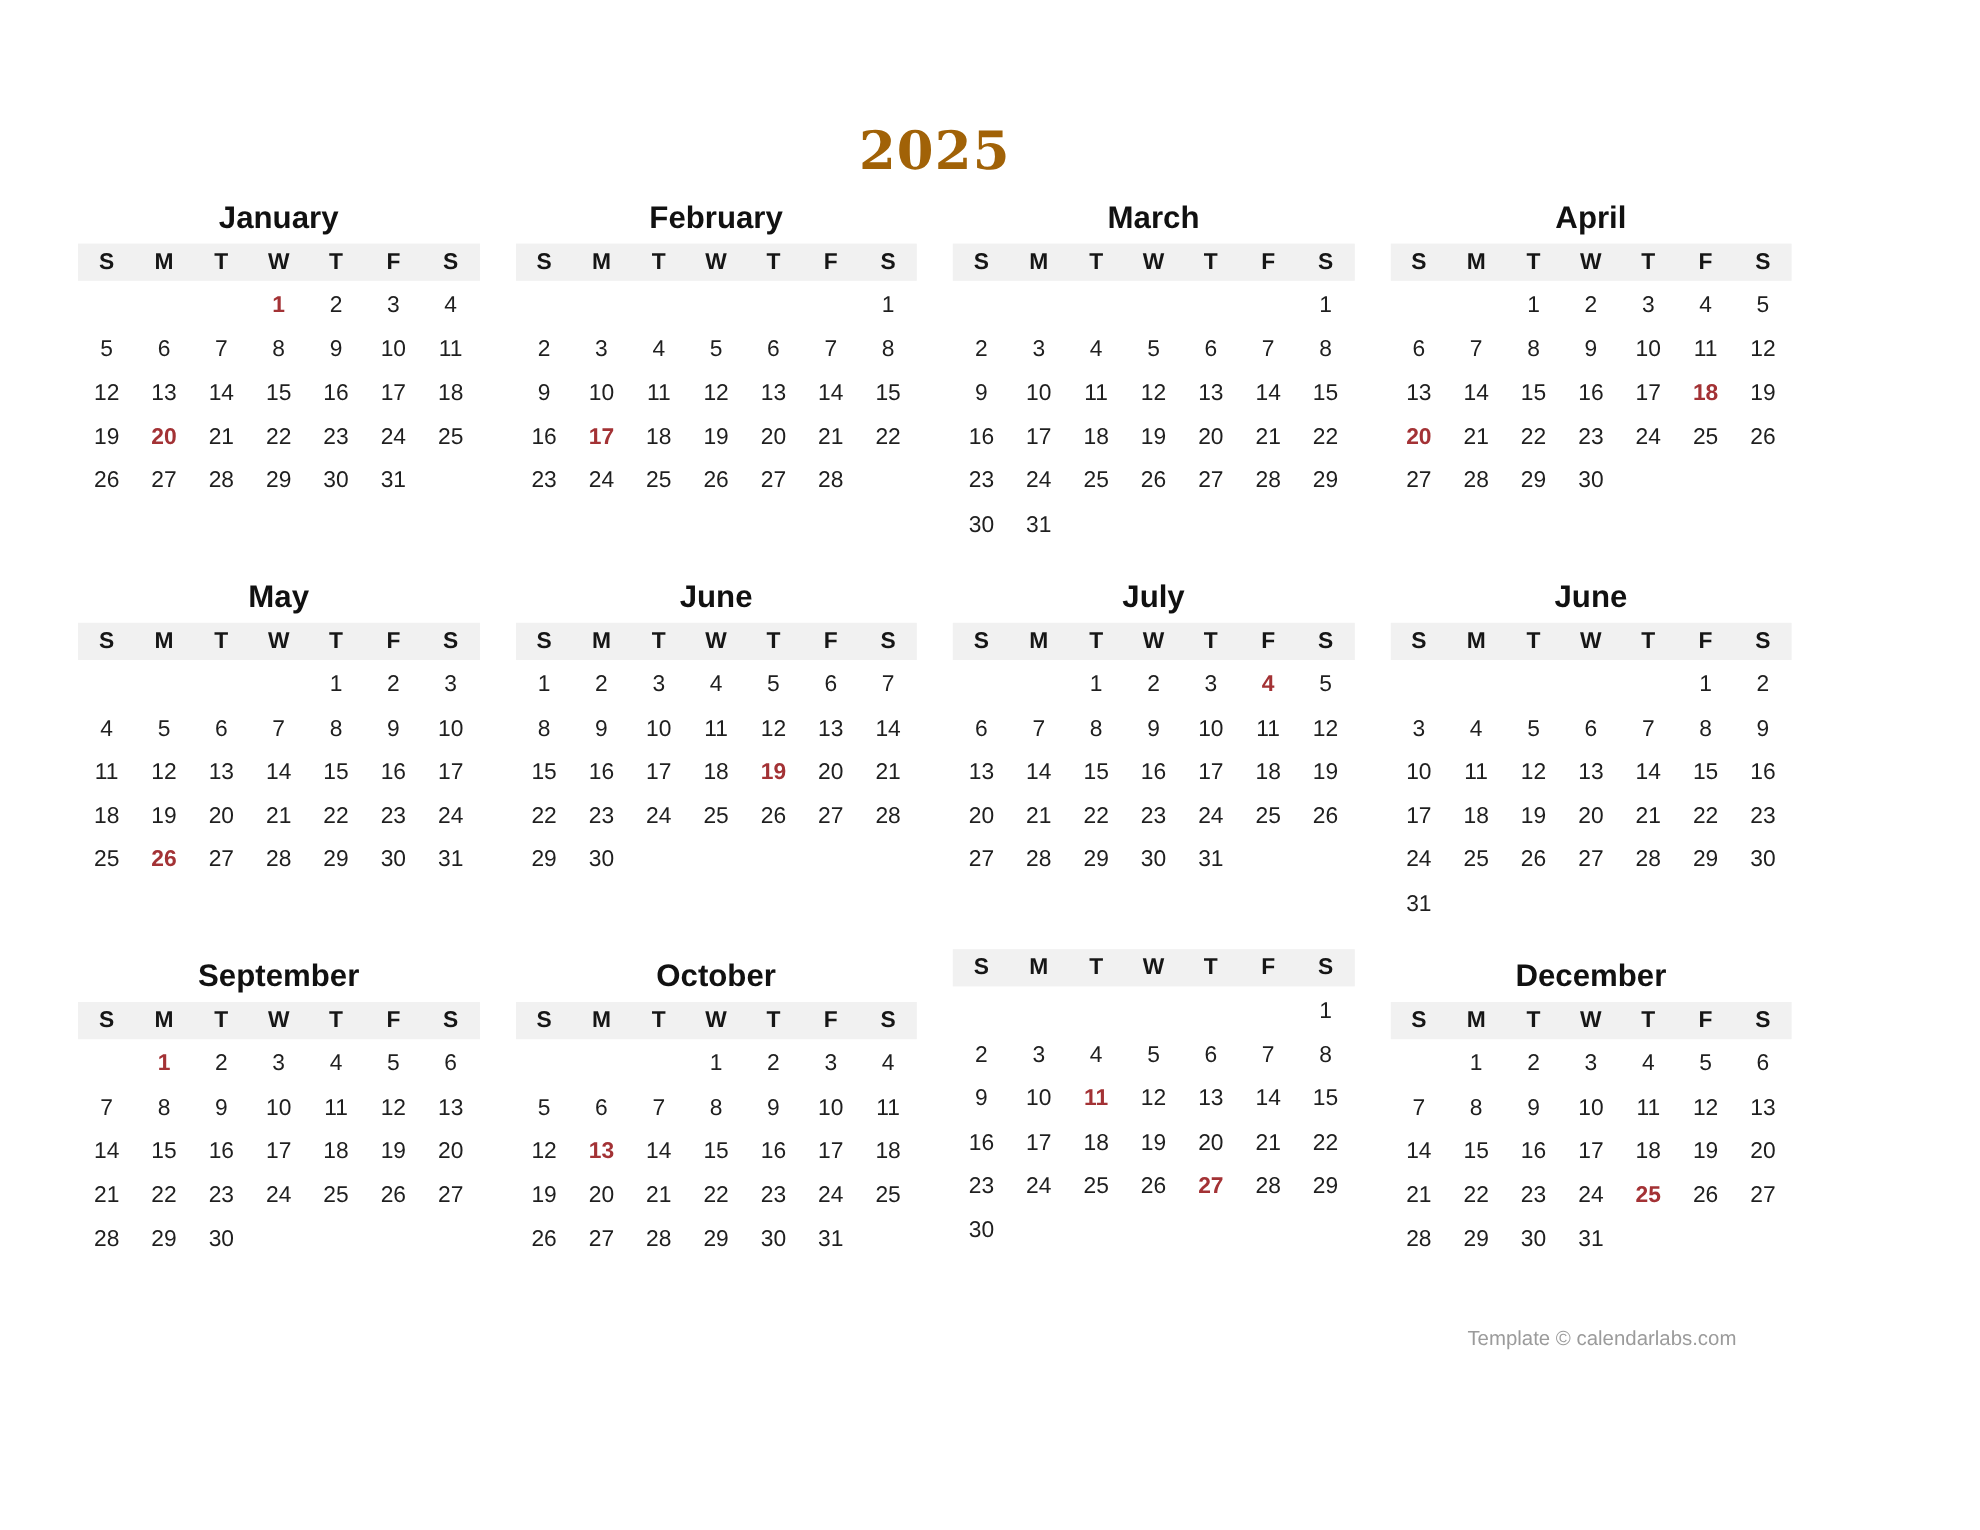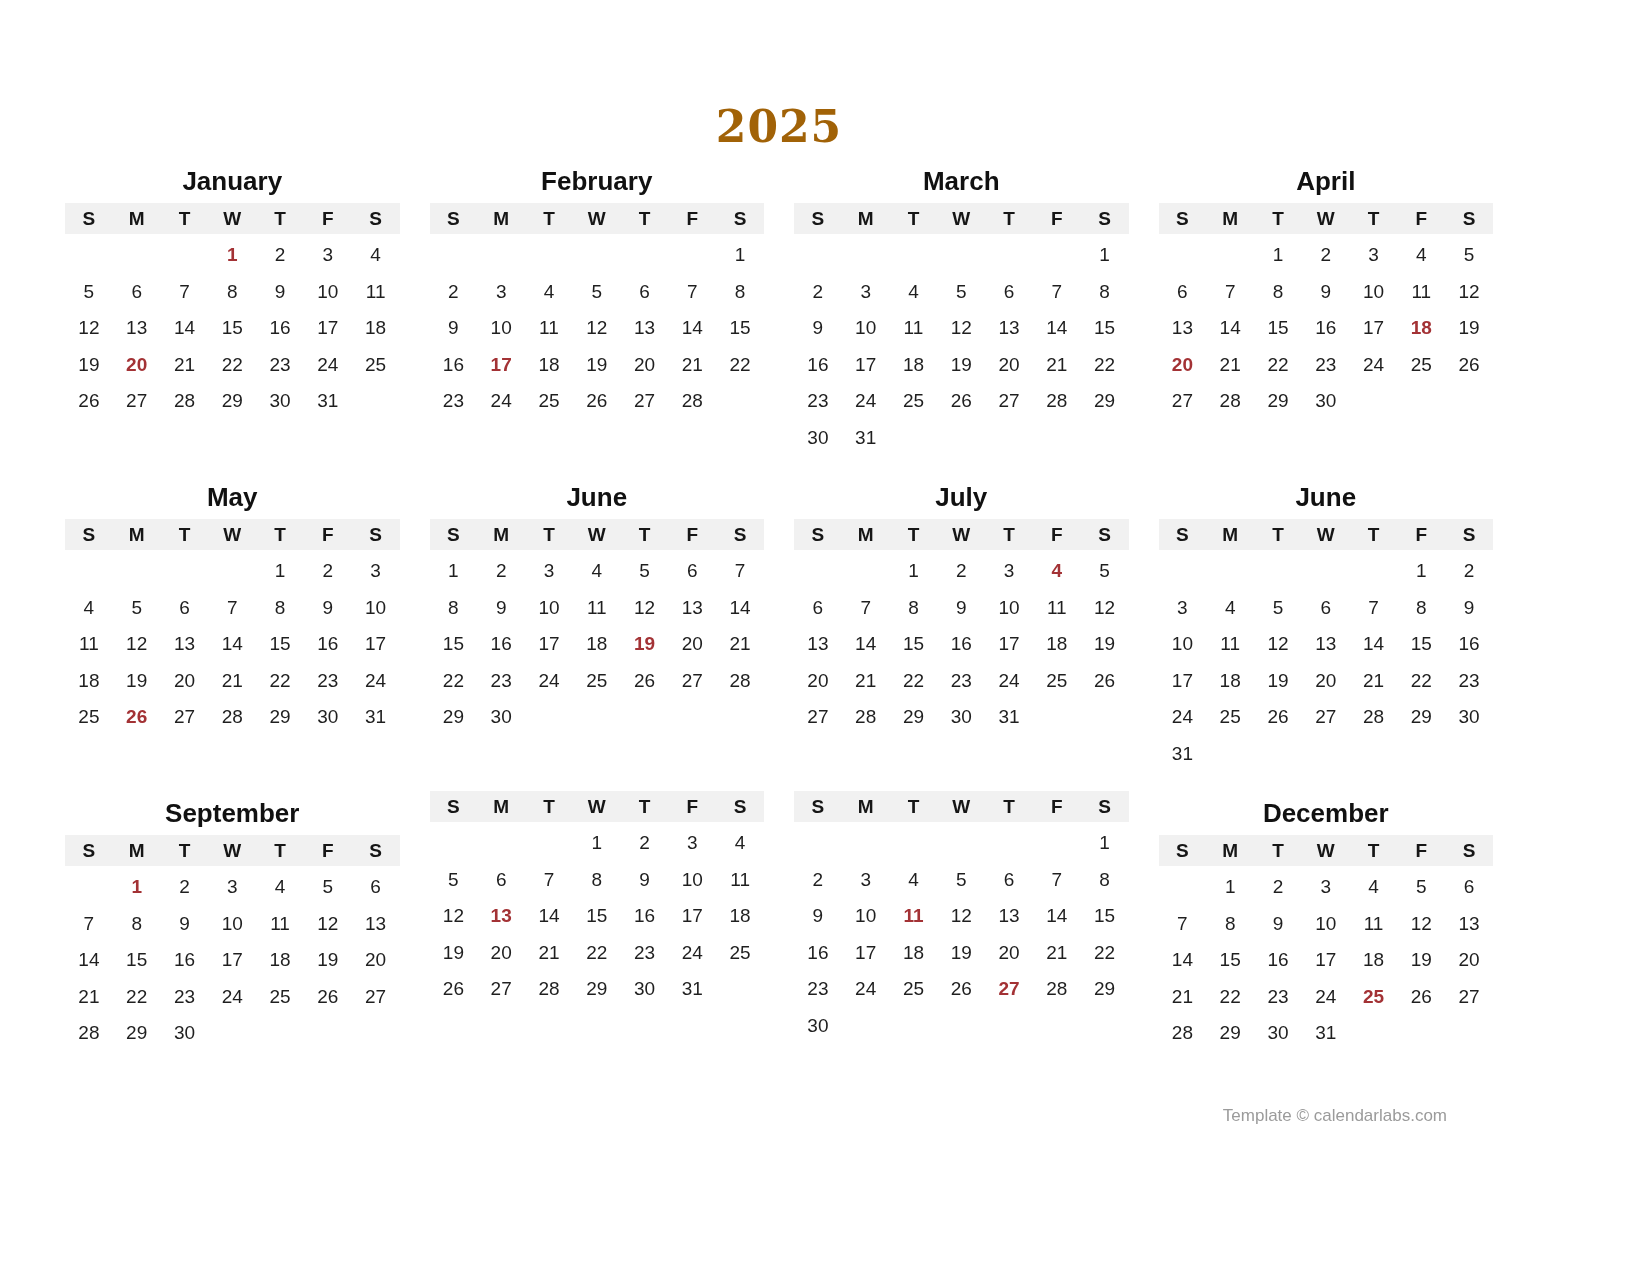--- a/index.html
+++ b/index.html
@@ -648,20 +648,21 @@
               <span class="date-cell">30</span>
               <span class="date-cell"></span>
               <span class="date-cell"></span>
               <span class="date-cell"></span>
               <span class="date-cell"></span>
             </div>
           </div>
   </section>
 
   <section class="month">
+    <h2 class="month-title">October</h2>
     <div class="weekday-row">
             <span class="weekday-cell">S</span>
             <span class="weekday-cell">M</span>
             <span class="weekday-cell">T</span>
             <span class="weekday-cell">W</span>
             <span class="weekday-cell">T</span>
             <span class="weekday-cell">F</span>
             <span class="weekday-cell">S</span>
           </div>
     <div class="weeks">

